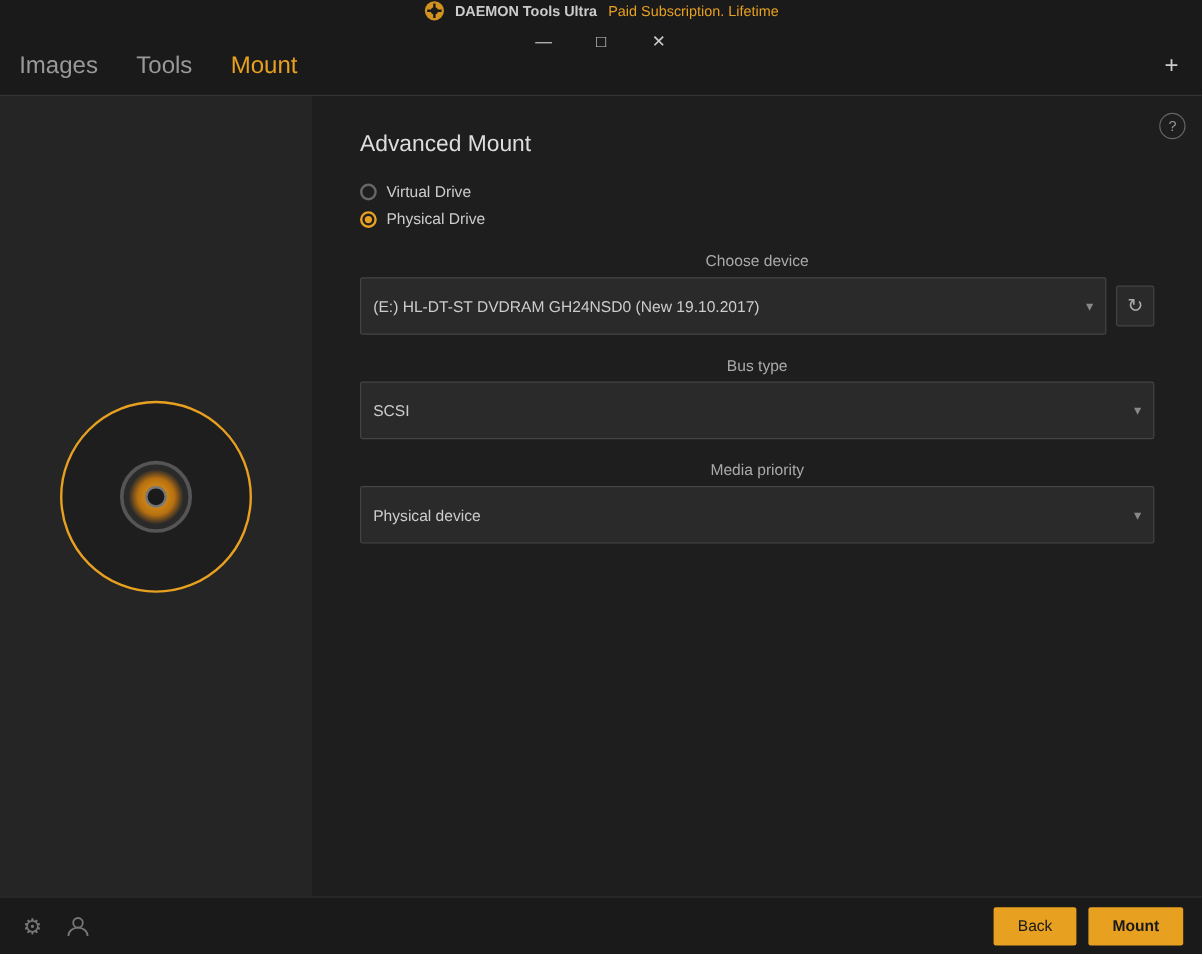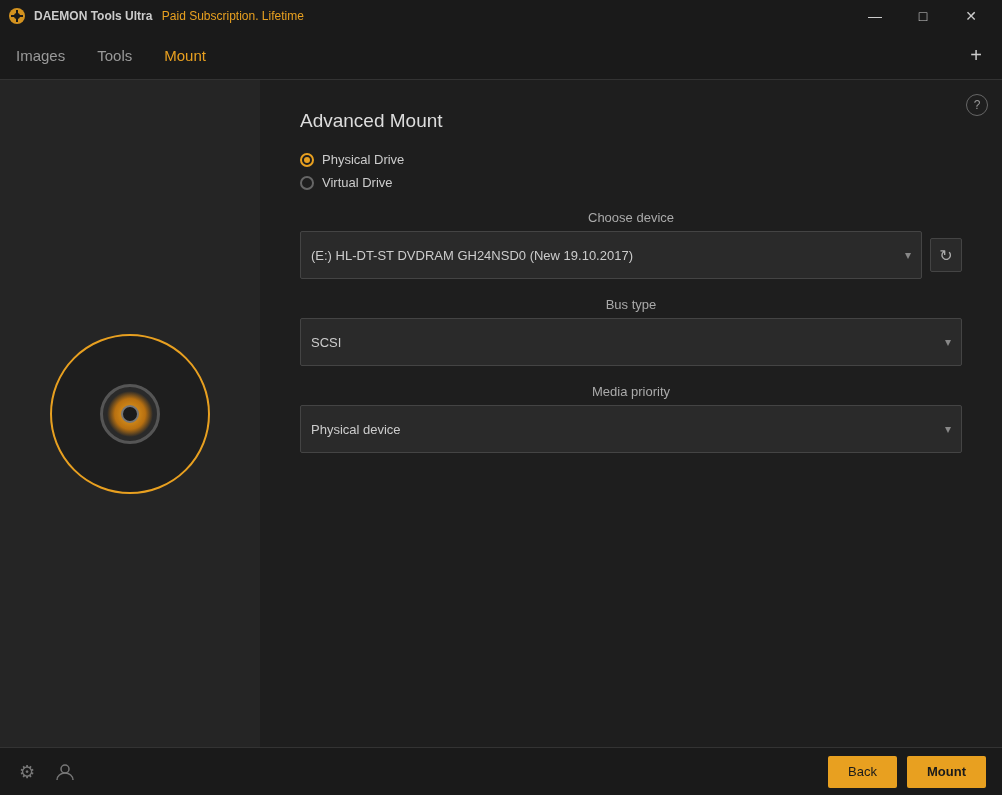--- a/index.html
+++ b/index.html
@@ -15,20 +15,21 @@
 
     
     #titlebar {
       width: 100%;
       height: 32px;
       background: #1a1a1a;
       display: flex;
       align-items: center;
       padding: 0 8px;
       justify-content: space-between;
+      flex-direction: column;
     }
     #titlebar-left {
       display: flex;
       align-items: center;
       gap: 8px;
     }
     #app-icon {
       width: 18px;
       height: 18px;
     }
@@ -72,21 +73,21 @@
       padding: 0 16px;
       border-bottom: 1px solid #333;
       justify-content: space-between;
     }
     #nav-items {
       display: flex;
       align-items: center;
       gap: 32px;
     }
     .nav-item {
-      font-size: 15px;
+      font-size: 20px;
       color: #999;
       cursor: pointer;
       padding: 4px 0;
       text-align: right;
     }
     .nav-item.active { color: #e8a020; }
     #nav-add {
       color: #ccc;
       font-size: 20px;
       cursor: pointer;
@@ -347,28 +348,28 @@
   </div>
 
   <div id="right-panel">
 
     <div id="help-btn">?</div>
 
     <div id="panel-title">Advanced Mount</div>
 
     <div class="radio-group">
       <div class="radio-item">
+        <div class="radio-circle"></div>
+        <span class="radio-label">Virtual Drive</span>
+      </div>
+      <div class="radio-item">
         <div class="radio-circle checked">
           <div class="radio-dot"></div>
         </div>
         <span class="radio-label">Physical Drive</span>
-      </div>
-      <div class="radio-item">
-        <div class="radio-circle"></div>
-        <span class="radio-label">Virtual Drive</span>
       </div>
     </div>
 
     <div class="field-group">
       <div class="field-label">Choose device</div>
       <div class="dropdown-row">
         <div class="dropdown">
           <span>(E:) HL-DT-ST DVDRAM GH24NSD0 (New 19.10.2017)</span>
           <span class="dropdown-chevron">▾</span>
         </div>

